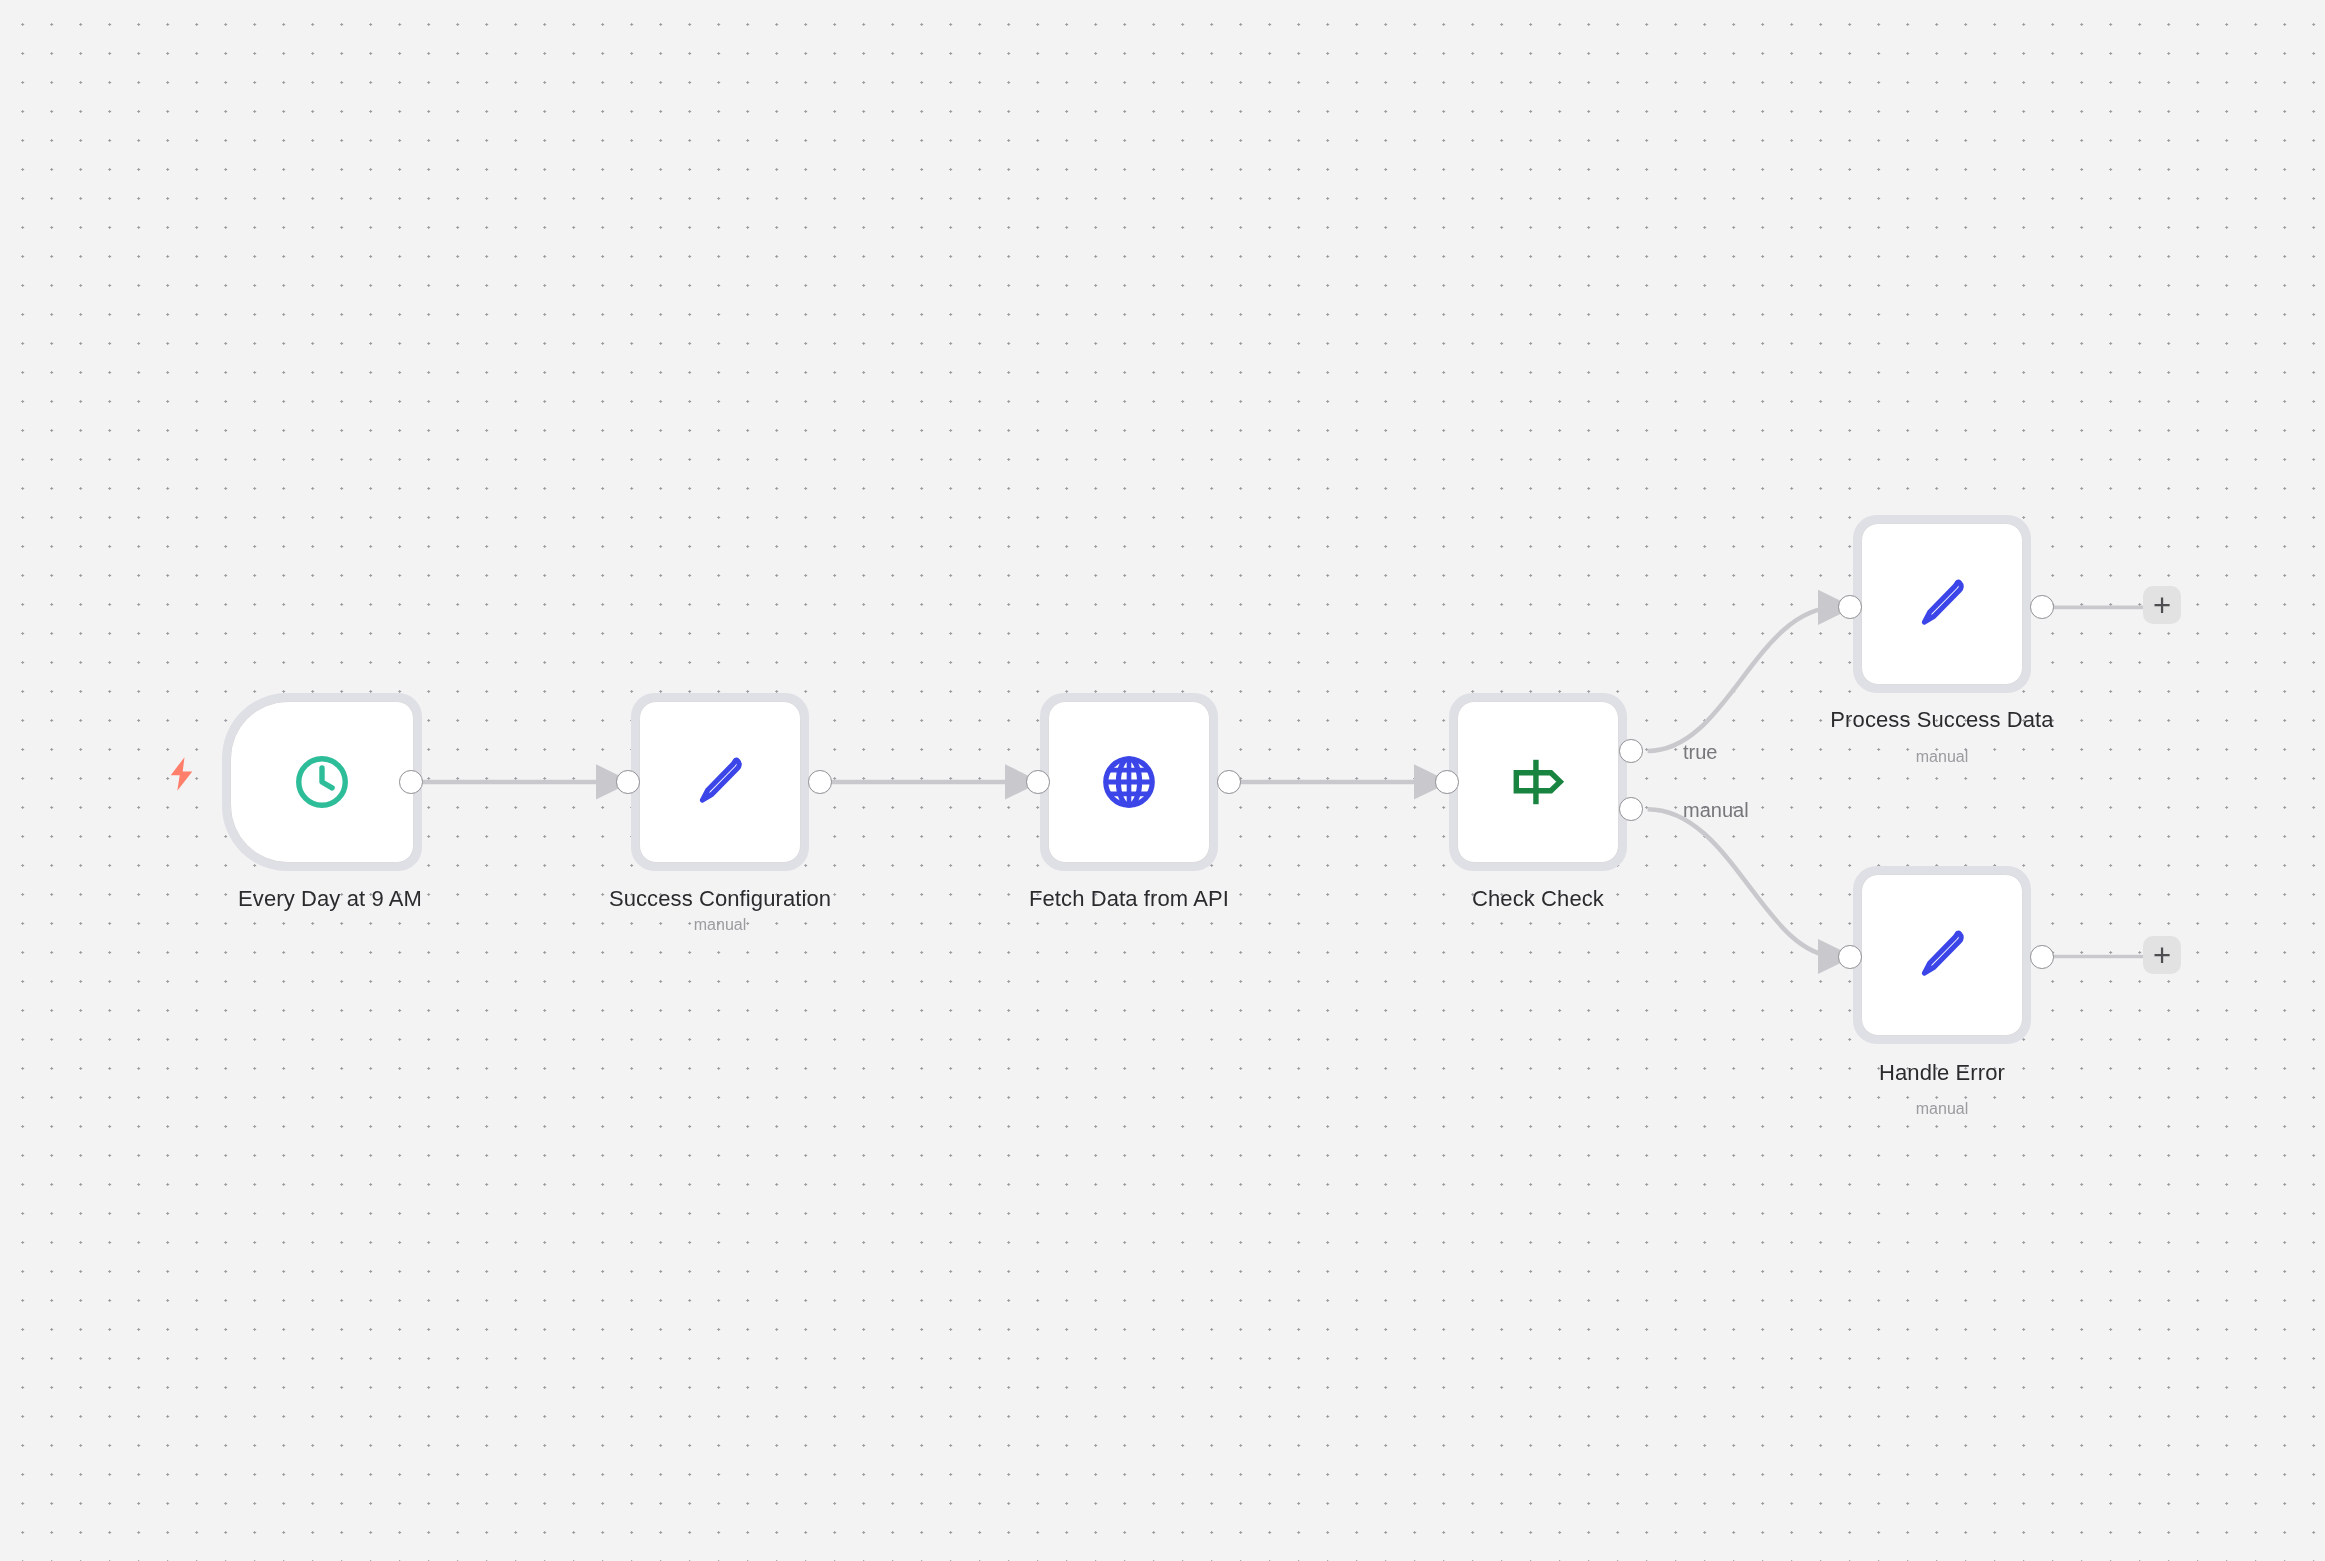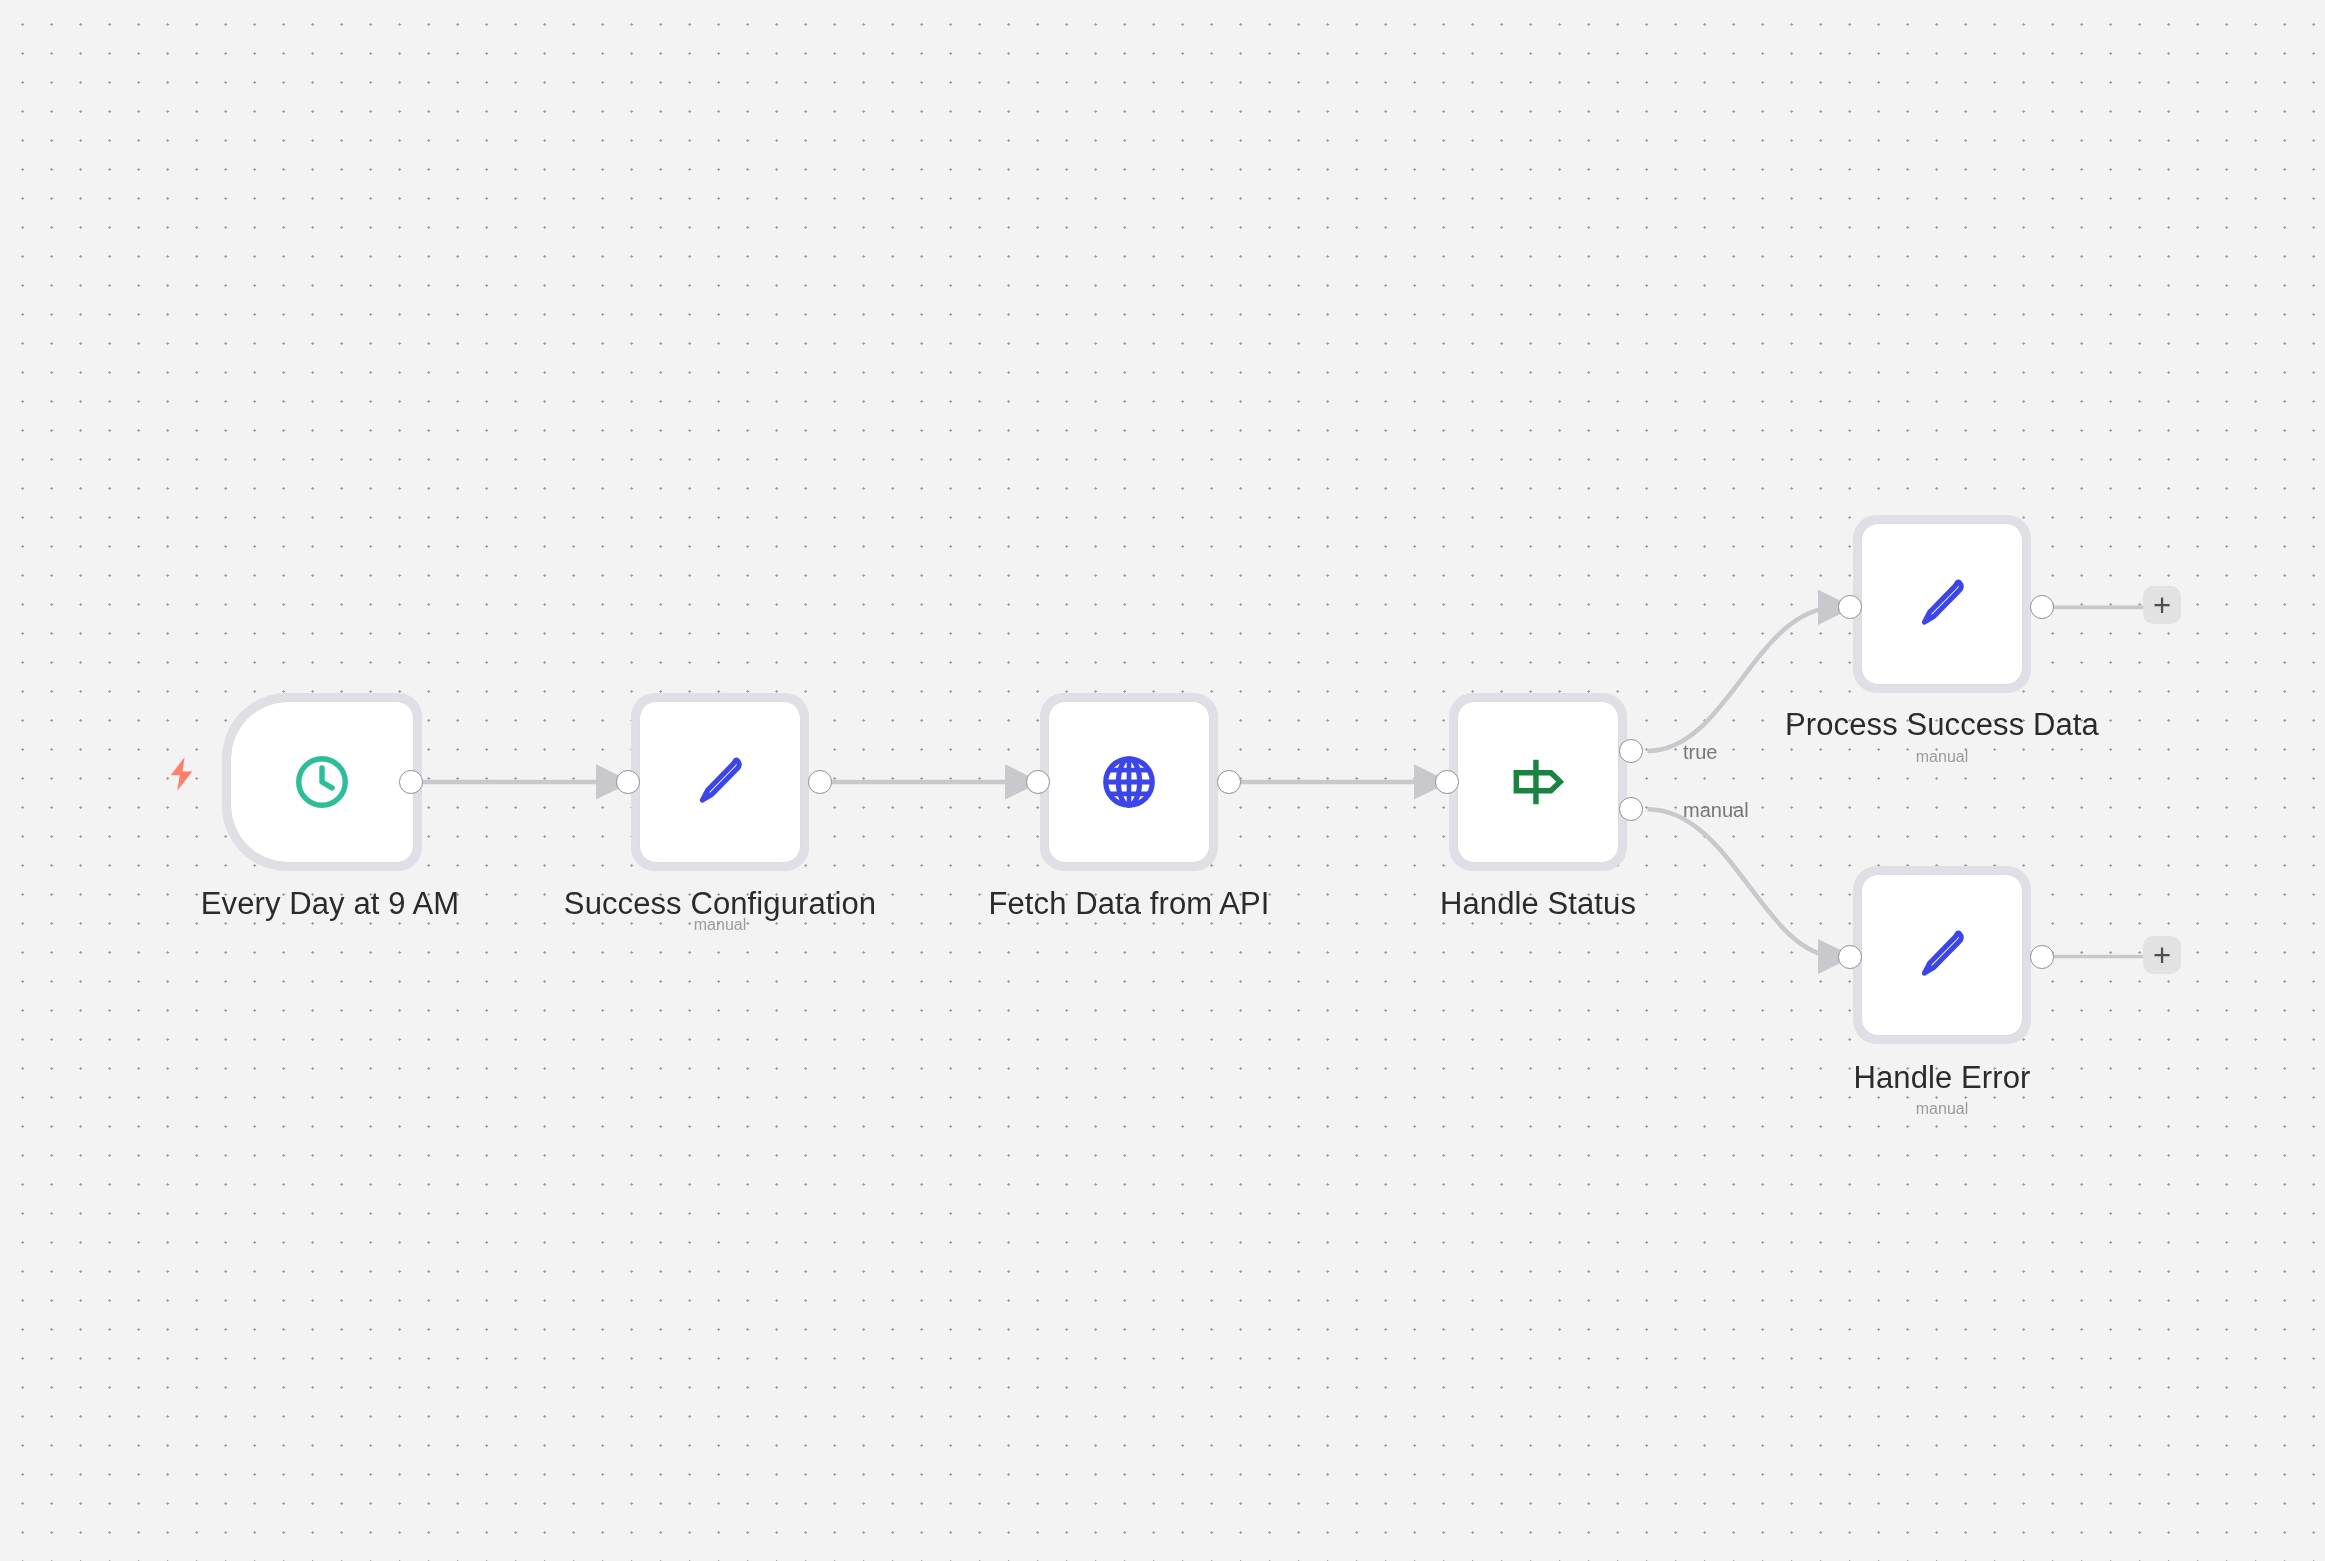--- a/index.html
+++ b/index.html
@@ -72,21 +72,21 @@
     background: #ffffff;
     border: 1.8px solid #8e8e93;
     box-sizing: border-box;
     z-index: 6;
   }
 
   
   .node-label {
     position: absolute;
     text-align: center;
-    font-size: 31px;
+    font-size: 22px;
     color: #2b2b2e;
     white-space: nowrap;
     letter-spacing: 0.1px;
     z-index: 4;
   }
   .node-sub {
     position: absolute;
     text-align: center;
     font-size: 16px;
     color: #9b9ba0;
@@ -228,21 +228,21 @@
         <line x1="11.2" y1="3.4" x2="11.2" y2="20.6" stroke="#19843f" stroke-width="2.1" stroke-linecap="butt"></line>
         <path d="M3.6 8.4 H17.0 L20.6 11.9 L17.0 15.4 H3.6 Z" fill="none" stroke="#19843f" stroke-width="2.1" stroke-linejoin="miter"></path>
       </svg>
     </div>
   </div>
   <div class="handle" style="left:1435px; top:770px;"></div>
   <div class="handle" style="left:1619px; top:739px;"></div>
   <div class="handle" style="left:1619px; top:797px;"></div>
   <div class="port-label" style="left:1648px; top:741px;">true</div>
   <div class="port-label" style="left:1648px; top:799px;">manual</div>
-  <div class="node-label" style="left:1356px; top:886px; width:364px;">Handle Status</div>
+  <div class="node-label" style="left:1356px; top:886px; width:364px;">Check Check</div>
 
   <div class="node" style="left:1853px; top:515px; width:178px; height:178px;">
     <div class="node-shell"></div>
     <div class="node-face">
       <svg class="icon-svg" width="64" height="64" viewBox="0 0 24 24">
         <path d="M18.6 4.0 C19.5 4.9 19.4 6.0 18.5 6.9 L9.0 16.6 L5.4 18.8 L7.4 15.0 L16.9 5.3 C17.6 4.5 17.8 3.2 18.6 4.0 Z" fill="none" stroke="#3b45e8" stroke-width="1.9" stroke-linecap="round" stroke-linejoin="round"></path>
       </svg>
     </div>
   </div>
   <div class="handle" style="left:1838px; top:595px;"></div>

